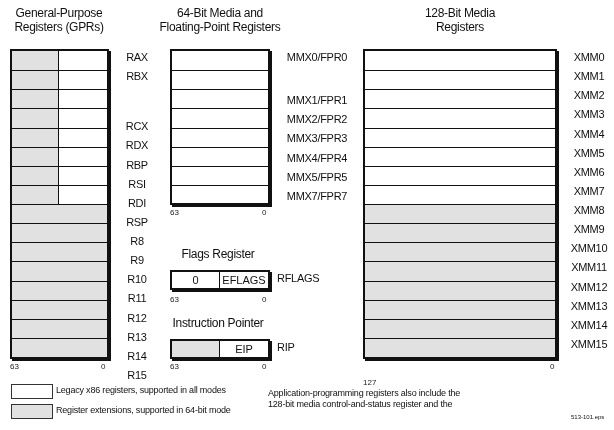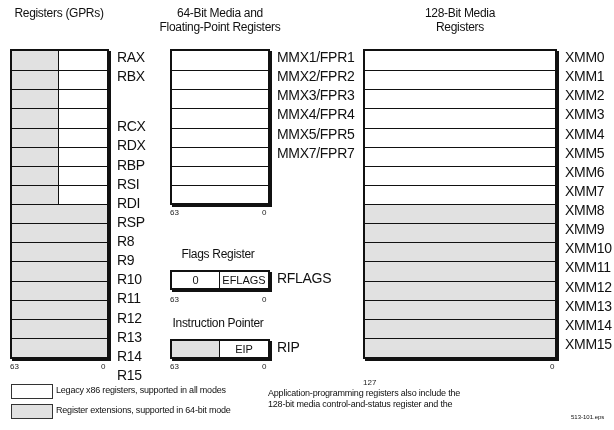--- a/index.html
+++ b/index.html
@@ -1,35 +1,36 @@
 <!DOCTYPE html>
 <html><head>
 <meta charset="utf-8">
 <style>
   html, body { margin:0; padding:0; background:#ffffff; }
   body { width:614px; height:430px; position:relative; overflow:hidden;
          font-family:"Liberation Sans Narrow","Liberation Sans", sans-serif; color:#111; }
   .abs { position:absolute; }
   .title { font-size:12px; text-align:center; line-height:14px; letter-spacing:-0.3px; }
-  .reglabel { font-size:14px; letter-spacing:-0.3px; line-height:19px; }
+  .reglabel { font-size:11px; letter-spacing:-0.3px; line-height:19px;text-align:center; }
   .bit { font-size:8px; color:#222; }
   .box { position:absolute; border:2px solid #111; box-shadow:2px 2px 0 #111; background:#fff; }
   .row { position:absolute; left:0; right:0; border-top:1.5px solid #111; box-sizing:border-box; }
   .row:first-child { border-top:none; }
   .shade { background:#e1e1e1; }
   .cell { position:absolute; top:0; bottom:0; box-sizing:border-box; }
   .legend-box { position:absolute; width:40px; height:13px; border:1px solid #333; }
   .legend-text { font-size:9px; letter-spacing:-0.2px; }
   .note { font-size:9px; line-height:11px; letter-spacing:-0.2px; }
   .celltext { font-size:11px; text-align:center; line-height:16px; }
 </style>
 </head>
 <body>
 
 <div class="abs title" style="left:0;top:6px;width:118px;">
+  <div>General-Purpose</div>
   <div>Registers (GPRs)</div>
 </div>
 <div class="box" id="gpr-box" style="left:10px;top:49px;width:95px;height:306px;">
     <div class="row" style="top: 0px; height: 19.125px;">
       <div class="cell shade" style="left: 0px; width: 47px; border-right: 1.5px solid rgb(17, 17, 17);"></div>
     </div>
     <div class="row" style="top: 19.125px; height: 19.125px;">
       <div class="cell shade" style="left: 0px; width: 47px; border-right: 1.5px solid rgb(17, 17, 17);"></div>
     </div>
     <div class="row" style="top: 38.25px; height: 19.125px;">
@@ -88,21 +89,22 @@
     <div class="row" style="top: 0px; height: 19.125px;"></div>
     <div class="row" style="top: 19.125px; height: 19.125px;"></div>
     <div class="row" style="top: 38.25px; height: 19.125px;"></div>
     <div class="row" style="top: 57.375px; height: 19.125px;"></div>
     <div class="row" style="top: 76.5px; height: 19.125px;"></div>
     <div class="row" style="top: 95.625px; height: 19.125px;"></div>
     <div class="row" style="top: 114.75px; height: 19.125px;"></div>
     <div class="row" style="top: 133.875px; height: 19.125px;"></div>
   </div>
 <div class="abs" id="mmx-labels" style="left:277px;top:48px;width:80px;">
-    <div class="reglabel" style="height: 19.125px;">MMX1/FPR1</div>
+    <div class="reglabel" style="height: 19.125px;">MMX0/FPR0</div>
+    <div class="reglabel" style="height: 19.125px; margin-top: 24px;">MMX1/FPR1</div>
     <div class="reglabel" style="height: 19.125px;">MMX2/FPR2</div>
     <div class="reglabel" style="height: 19.125px;">MMX3/FPR3</div>
     <div class="reglabel" style="height: 19.125px;">MMX4/FPR4</div>
     <div class="reglabel" style="height: 19.125px;">MMX5/FPR5</div>
     <div class="reglabel" style="height: 19.125px;">MMX7/FPR7</div>
   </div>
 <div class="abs bit" style="left:170px;top:208px;">63</div>
 <div class="abs bit" style="left:262px;top:208px;">0</div>
 
 <div class="abs title" style="left:168px;top:247px;width:100px;">Flags Register</div>

